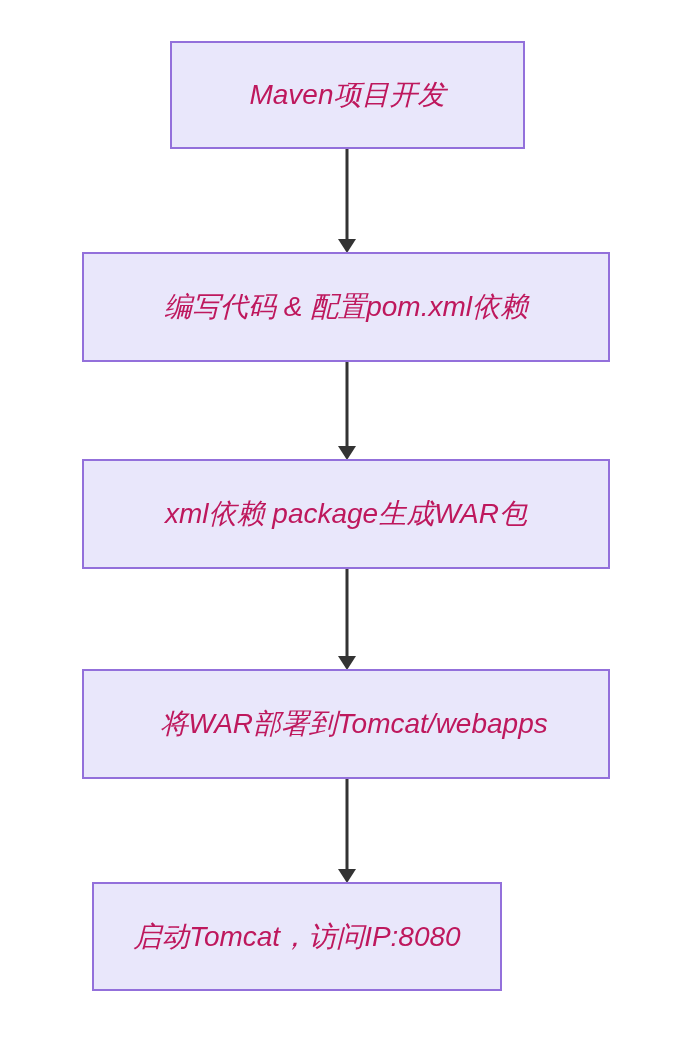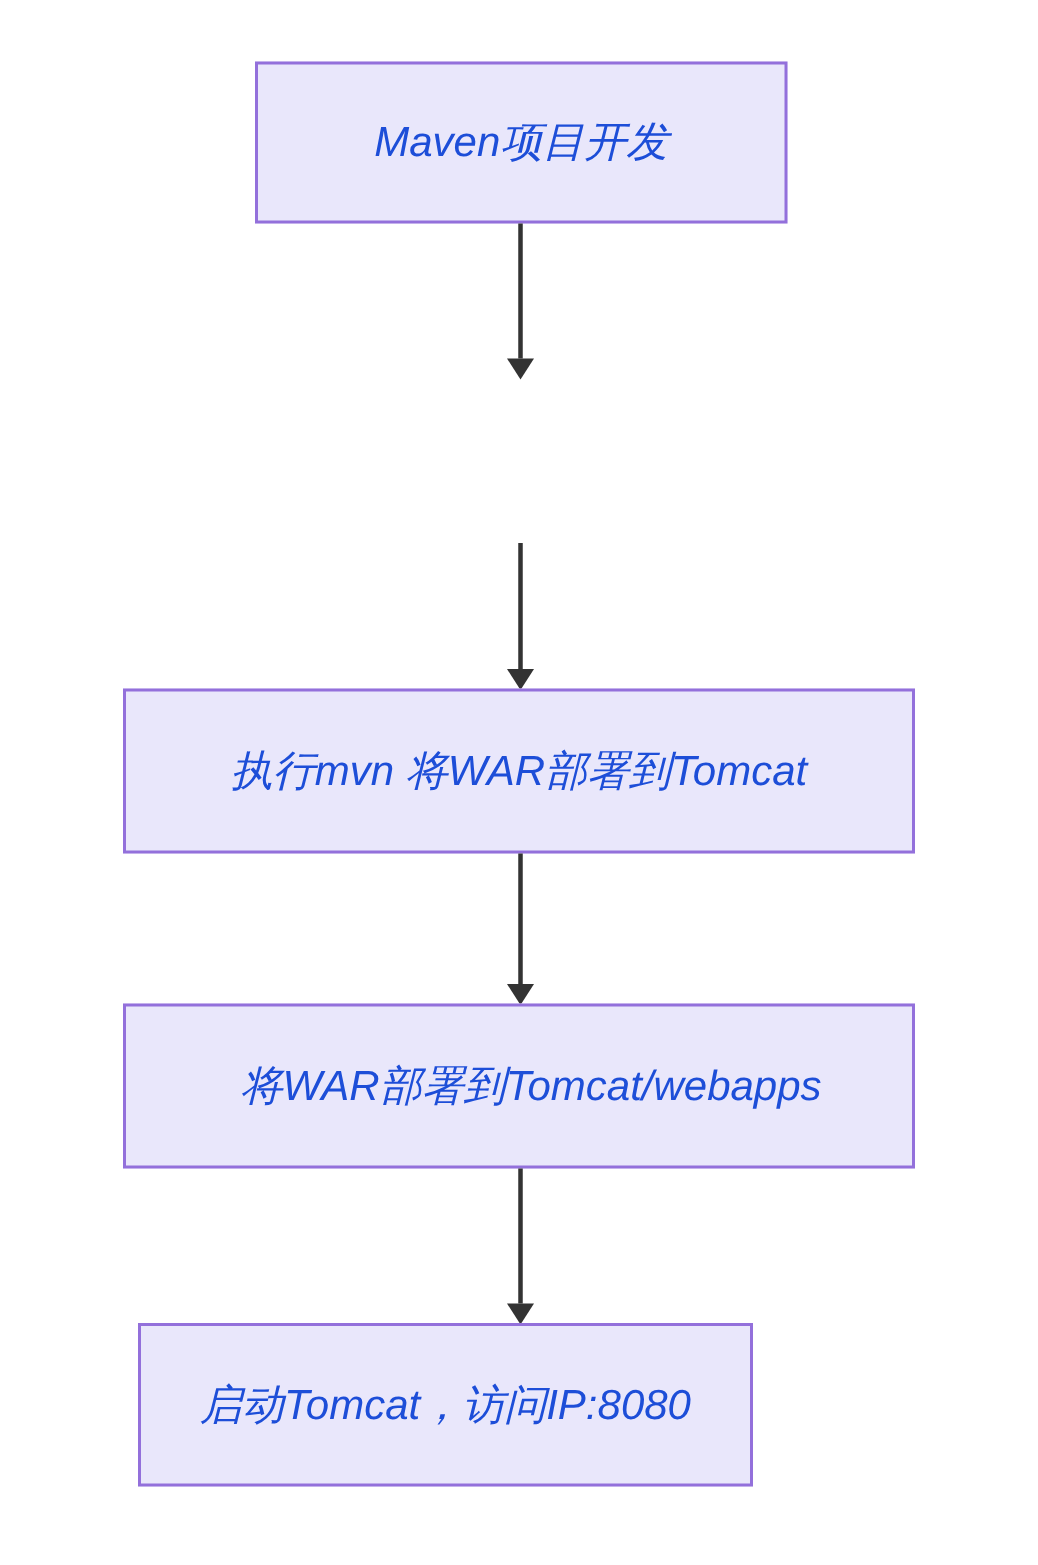--- a/index.html
+++ b/index.html
@@ -30,21 +30,21 @@
     border: 2px solid #9370db;
     display: flex;
     align-items: center;
     justify-content: center;
   }
 
   .node-label {
     font-style: italic;
     font-size: 28px;
     line-height: 1.2;
-    color: #1d4ed8;
+    color: #be185d;
     white-space: nowrap;
     text-align: center;
     letter-spacing: 0px;
   }
 
   
   .node-1 { left: 170px; top: 41px;  width: 355px; height: 108px; }
   .node-2 { left: 82px;  top: 252px; width: 528px; height: 110px; }
   .node-3 { left: 82px;  top: 459px; width: 528px; height: 110px; }
   .node-4 { left: 82px;  top: 669px; width: 528px; height: 110px; }
@@ -103,28 +103,31 @@
 
   <div class="node node-1">
     <span class="node-label">Maven项目开发</span>
   </div>
 
   <div class="edge edge-1">
     <div class="edge-line"></div>
     <div class="edge-head"></div>
   </div>
 
+  <div class="node node-2">
+    <span class="node-label">编写代码 &amp; 配置pom.xml依赖</span>
+  </div>
 
   <div class="edge edge-2">
     <div class="edge-line"></div>
     <div class="edge-head"></div>
   </div>
 
   <div class="node node-3">
-    <span class="node-label">执行mvn 将WAR部署到Tomcat</span>
+    <span class="node-label">xml依赖 package生成WAR包</span>
   </div>
 
   <div class="edge edge-3">
     <div class="edge-line"></div>
     <div class="edge-head"></div>
   </div>
 
   <div class="node node-4">
     <span class="node-label">将WAR部署到Tomcat/webapps</span>
   </div>

